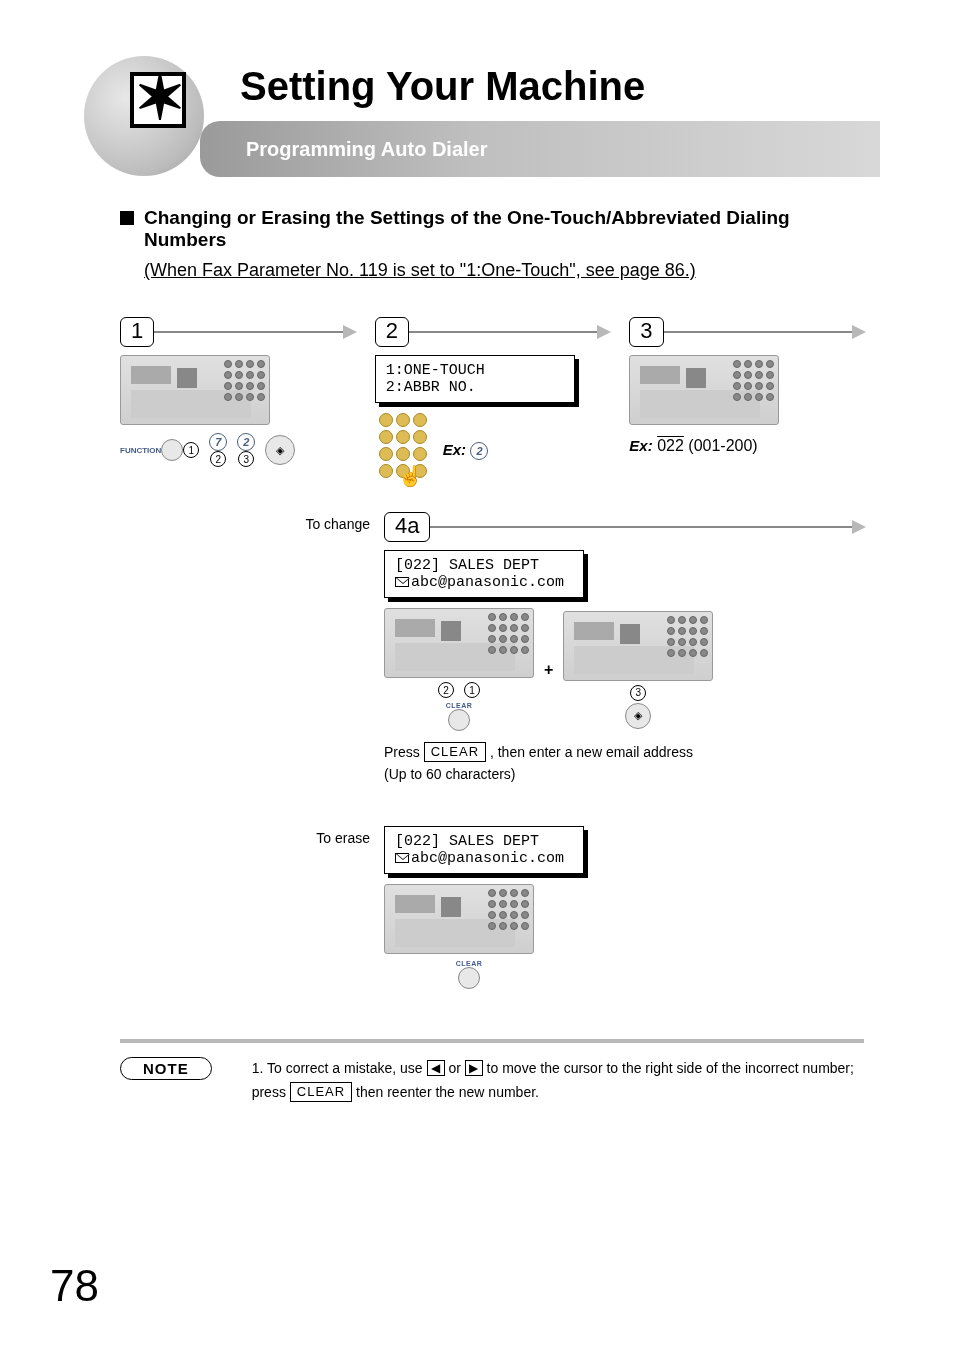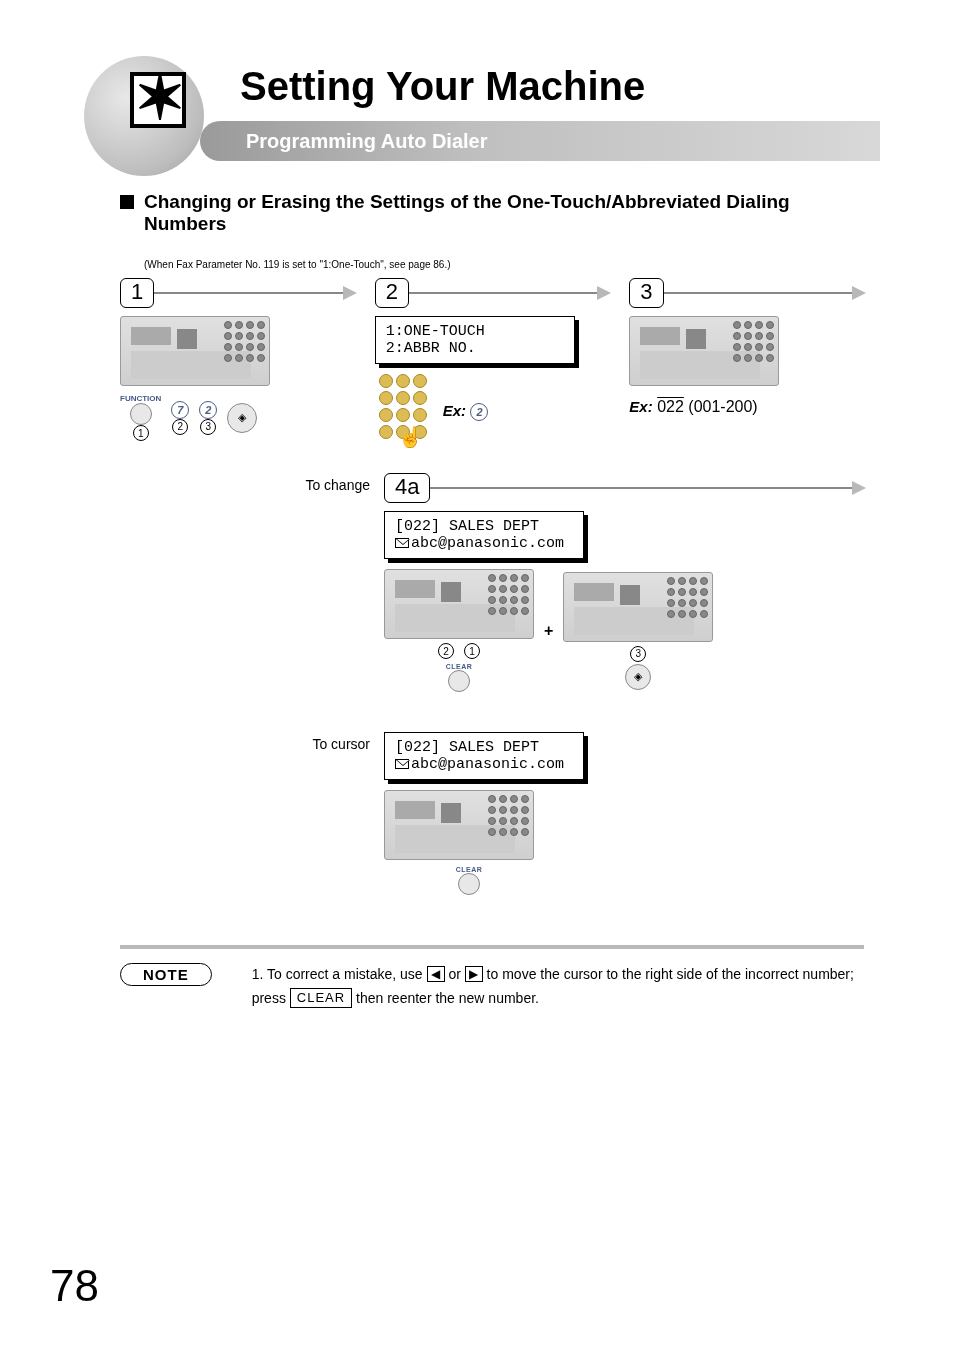--- a/index.html
+++ b/index.html
@@ -54,56 +54,57 @@
   }
   .page-title {
     font-size: 40px;
     font-weight: bold;
     margin-left: 240px;
     margin-top: 24px;
   }
   .sub-bar {
     margin-top: 12px;
     margin-left: 200px;
-    height: 40px;
+    height: 56px;
     background: linear-gradient(to right, #9a9a9a 0%, #bfbfbf 40%, #d8d8d8 100%);
     border-radius: 20px 0 0 20px;
     display: flex;
     align-items: center;
     padding-left: 46px;
     color: #fff;
     font-weight: bold;
     font-size: 20px;
     width: 680px;
   }
   .content {
     padding: 30px 90px 0 120px;
   }
   .sec-title-row {
     display: flex;
     align-items: flex-start;
     gap: 10px;
-    margin-bottom: 24px;
+    margin-bottom: 9px;
   }
   .sec-bullet {
     width: 14px;
     height: 14px;
     background: #000;
     margin-top: 4px;
     flex-shrink: 0;
   }
   .sec-title {
     font-size: 19px;
     font-weight: bold;
     color: #000;
   }
   .sec-sub {
-    font-size: 10px;
+    font-size: 18px;
     margin-left: 24px;
-    margin-bottom: 8px;
+    margin-bottom: 36px;
+    text-decoration: underline;
   }
   .step-row {
     display: flex;
     gap: 20px;
     position: relative;
   }
   .step-col {
     flex: 1;
     position: relative;
   }
@@ -403,21 +404,21 @@
             <span></span>
             <span></span>
             <span></span>
             <span></span>
             <span></span>
             <span></span>
             <span></span>
           </div>
       </div>
       <div class="function-cluster">
-        <div style="display:flex;flex-direction:column;align-items:center;">
+        <div style="display:flex;flex-direction:row;align-items:center;">
           <span class="func-label">FUNCTION</span>
           <span class="round-btn"></span>
           <span class="circled-seq">1</span>
         </div>
         <div style="display:flex;flex-direction:column;align-items:center;">
           <span class="round-btn circled-num">7</span>
           <span class="circled-seq">2</span>
         </div>
         <div style="display:flex;flex-direction:column;align-items:center;">
           <span class="round-btn circled-num">2</span>
@@ -559,26 +560,30 @@
           </div>
           <div style="display:flex;justify-content:center;margin-top:4px;">
             <span class="circled-seq">3</span>
           </div>
           <div style="text-align:center;margin-top:2px;">
             <span class="round-btn" style="width:26px;height:26px;">◈</span>
           </div>
         </div>
       </div>
 
+      <div class="press-text">
+        <span>Press </span><span class="key-box">CLEAR</span><span> , then enter a new email address</span><br>
+        <span>(Up to 60 characters)</span>
+      </div>
     </div>
   </div>
 
   <div class="step4-row" style="margin-top:40px;">
     <div class="step4-left">
-      <span class="side-label">To cursor</span>
+      <span class="side-label">To erase</span>
     </div>
     <div class="step4-right">
       <div class="lcd"><span>[022] SALES DEPT</span>
 <span><span class="mail-icon"></span><span>abc@panasonic.com</span></span></div>
 
       <div style="position:relative;width:170px;">
         <div class="device-img">
           <div class="device-dots">
               <span></span>
               <span></span>

